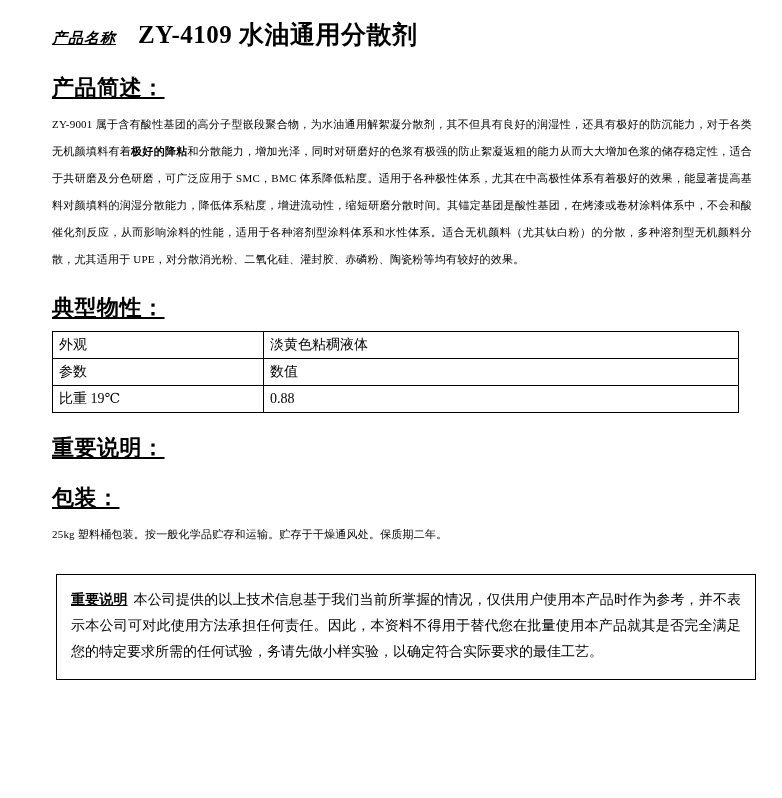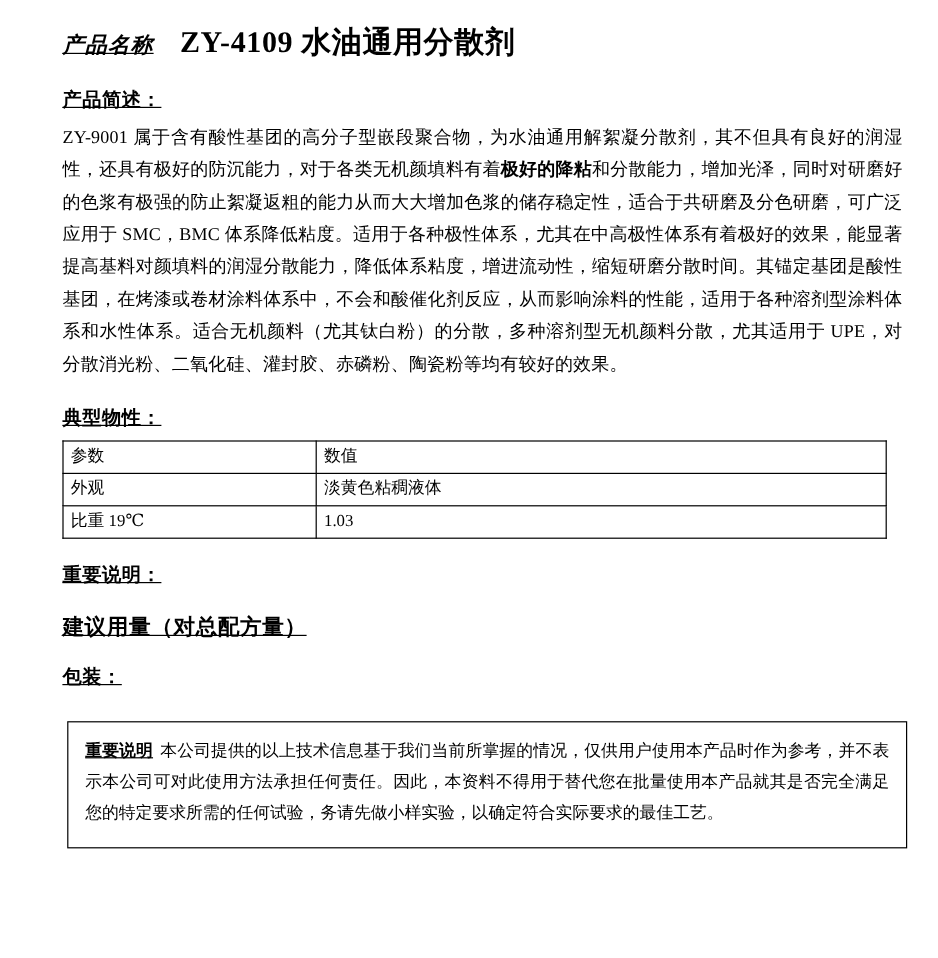--- a/index.html
+++ b/index.html
@@ -22,51 +22,51 @@
   }
 
   
   .title-row {
     display: flex;
     align-items: baseline;
     margin-top: 8px;
     margin-bottom: 22px;
   }
   .title-label {
-    font-size: 18px;
+    font-size: 15px;
     font-weight: bold;
     font-style: italic;
     text-decoration: underline;
     letter-spacing: 1px;
     white-space: nowrap;
   }
   .title-main {
     font-size: 25px;
     font-weight: bold;
     margin-left: 22px;
     white-space: nowrap;
     letter-spacing: 0.5px;
   }
 
   
   .sec-head {
-    font-size: 16px;
+    font-size: 22px;
     font-weight: bold;
     text-decoration: underline;
     margin-top: 20px;
     margin-bottom: 8px;
     letter-spacing: 0.5px;
   }
   .sec-head.big {
     font-size: 18px;
   }
 
   
   .para {
-    font-size: 15px;
+    font-size: 11px;
     line-height: 27px;
     text-align: justify;
     margin: 0 0 4px 0;
     letter-spacing: 0.2px;
   }
   .para b {
     font-weight: bold;
   }
 
   
@@ -117,37 +117,37 @@
     <div class="title-main">ZY-4109 水油通用分散剂</div>
   </div>
 
   <div class="sec-head">产品简述：</div>
   <p class="para"><span>ZY-9001 属于含有酸性基团的高分子型嵌段聚合物，为水油通用解絮凝分散剂，其不但具有良好的润湿性，还具有极好的防沉能力，对于各类无机颜填料有着</span><b>极好的降粘</b><span>和分散能力，增加光泽，同时对研磨好的色浆有极强的防止絮凝返粗的能力从而大大增加色浆的储存稳定性，适合于共研磨及分色研磨，可广泛应用于 SMC，BMC 体系降低粘度。适用于各种极性体系，尤其在中高极性体系有着极好的效果，能显著提高基料对颜填料的润湿分散能力，降低体系粘度，增进流动性，缩短研磨分散时间。其锚定基团是酸性基团，在烤漆或卷材涂料体系中，不会和酸催化剂反应，从而影响涂料的性能，适用于各种溶剂型涂料体系和水性体系。适合无机颜料（尤其钛白粉）的分散，多种溶剂型无机颜料分散，尤其适用于 UPE，对分散消光粉、二氧化硅、灌封胶、赤磷粉、陶瓷粉等均有较好的效果。</span></p>
 
   <div class="sec-head">典型物性：</div>
   <table class="props">
     <tbody>
       <tr>
+        <td class="c0">外观</td>
+        <td class="c1">淡黄色粘稠液体</td>
+      </tr>
+      <tr>
         <td class="c0">参数</td>
         <td class="c1">数值</td>
       </tr>
       <tr>
-        <td class="c0">外观</td>
-        <td class="c1">淡黄色粘稠液体</td>
-      </tr>
-      <tr>
         <td class="c0">比重 19℃</td>
-        <td class="c1">1.03</td>
+        <td class="c1">0.88</td>
       </tr>
     </tbody>
   </table>
 
   <div class="sec-head">重要说明：</div>
 
-  <div class="sec-head big">建议用量（对总配方量）</div>
 
   <div class="sec-head">包装：</div>
+  <p class="para">25kg 塑料桶包装。按一般化学品贮存和运输。贮存于干燥通风处。保质期二年。</p>
 
   <div class="notice">
     <div class="notice-text"><span class="notice-label">重要说明</span><span>本公司提供的以上技术信息基于我们当前所掌握的情况，仅供用户使用本产品时作为参考，并不表示本公司可对此使用方法承担任何责任。因此，本资料不得用于替代您在批量使用本产品就其是否完全满足您的特定要求所需的任何试验，务请先做小样实验，以确定符合实际要求的最佳工艺。</span></div>
   </div>
 
 </div>
 
 </body></html>

